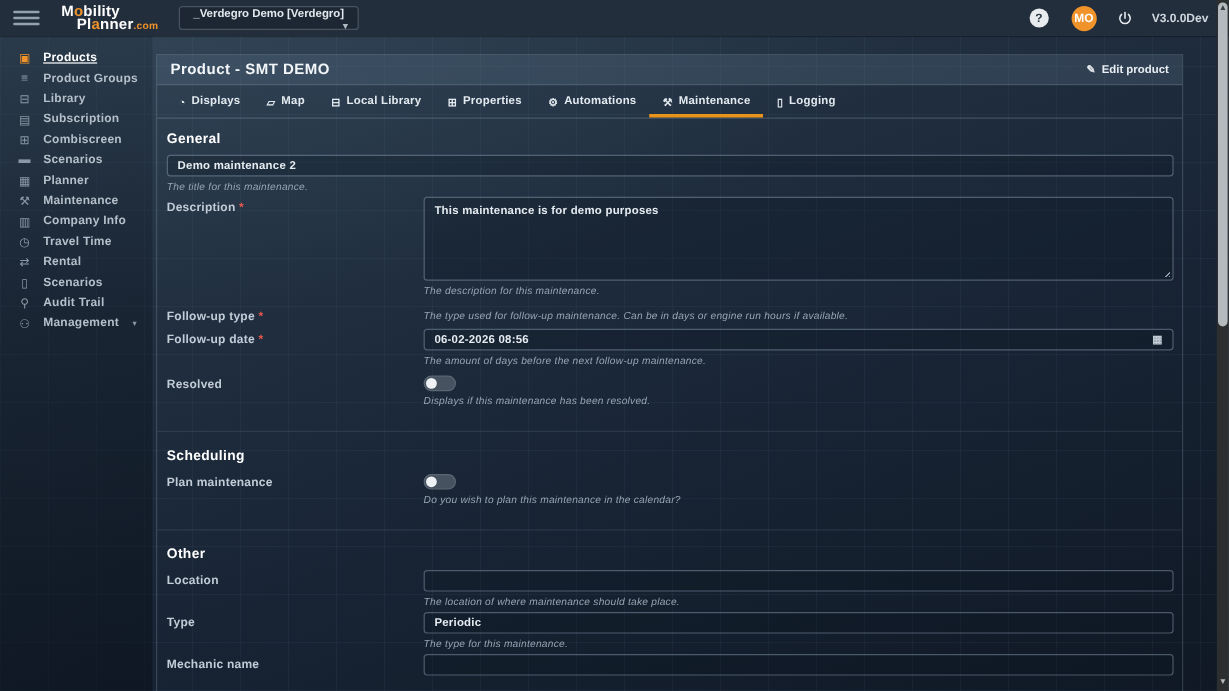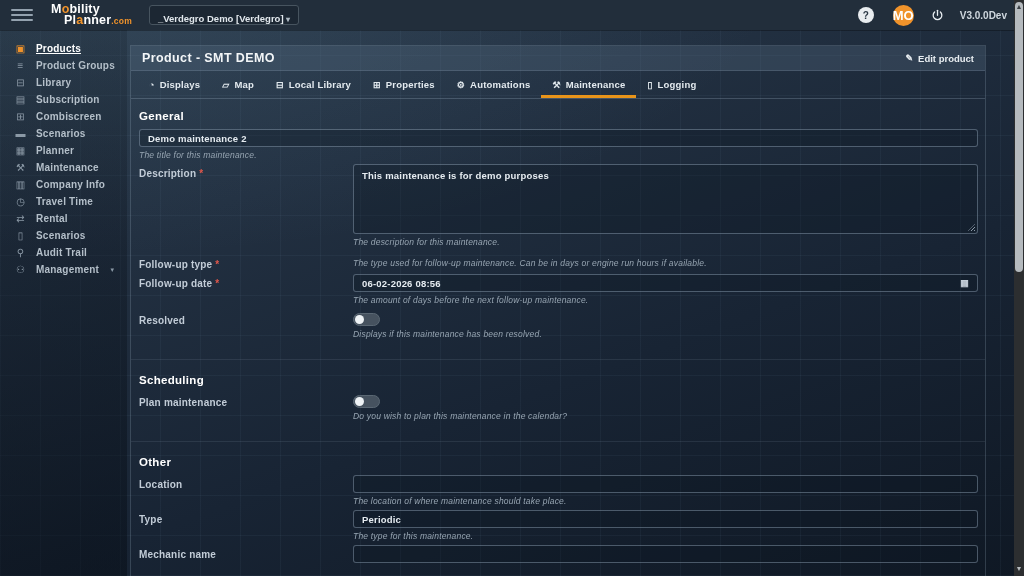--- a/index.html
+++ b/index.html
@@ -16,25 +16,25 @@
   }
 
   
   .topbar{position:absolute;top:0;left:0;width:1024px;height:30px;background:#222e3b;display:flex;align-items:center;z-index:5;box-shadow:0 1px 0 rgba(0,0,0,0.3);}
   .burger{width:22px;height:14px;margin-left:11px;cursor:pointer;display:flex;align-items:center;}
   .burger span{display:block;width:22px;height:2px;background:#94a2af;border-radius:1px;box-shadow:0 5px 0 #94a2af, 0 -5px 0 #94a2af;}
   .brand{margin-left:18px;line-height:10.5px;font-weight:bold;color:#fff;font-size:12.5px;letter-spacing:.2px;white-space:nowrap;}
   .brand .l2{padding-left:13px;}
   .brand .pin{color:var(--accent,#f0932b);}
   .brand .suffix{color:var(--accent,#f0932b);font-size:8.5px;}
-  .org-select{margin-left:17px;width:150px;height:20px;border:1px solid #47545f;border-radius:3px;background:#1c2733;display:flex;align-items:flex-end;padding:0 8px;font-size:9.5px;font-weight:bold;color:#e2e8ed;cursor:pointer;}
+  .org-select{margin-left:17px;width:150px;height:20px;border:1px solid #47545f;border-radius:3px;background:#1c2733;display:flex;align-items:center;padding:0 8px;font-size:9.5px;font-weight:bold;color:#e2e8ed;cursor:pointer;flex-direction:column;}
   .org-select .chev{margin-left:auto;color:#aeb9c3;font-size:8px;}
   .tb-right{margin-left:auto;display:flex;align-items:center;}
   .help-btn{width:16px;height:16px;border-radius:50%;background:#e8ecef;color:#2a3744;font-size:10px;font-weight:bold;display:flex;align-items:center;justify-content:center;margin-right:19px;cursor:pointer;}
-  .avatar{width:21px;height:21px;border-radius:50%;background:var(--avatar-bg,#f0932b);color:#fff;font-size:13px;font-weight:bold;display:flex;align-items:center;justify-content:center;margin-right:17px;cursor:pointer;}
+  .avatar{width:21px;height:21px;border-radius:50%;background:var(--avatar-bg,#f0932b);color:#fff;font-size:10px;font-weight:bold;display:flex;align-items:center;justify-content:center;margin-right:17px;cursor:pointer;}
   .power{margin-right:16px;display:flex;cursor:pointer;}
   .version{font-size:10px;font-weight:bold;color:#cfd7de;margin-right:17px;}
 
   
   .sidebar{position:absolute;left:0;top:30px;width:127px;bottom:0;padding-top:10px;background:linear-gradient(180deg,rgba(10,18,28,0.18),rgba(6,12,20,0.5));}
   .side-item{display:flex;align-items:center;height:17px;padding-left:13px;cursor:pointer;}
   .side-item .ic{width:15px;font-size:10px;color:#8b99a6;text-align:center;margin-right:8px;flex:none;}
   .side-item .side-label{font-size:10px;font-weight:bold;color:#b4bfc9;letter-spacing:.2px;white-space:nowrap;}
   .side-item.active .ic{color:var(--accent,#f0932b);}
   .side-item.active .side-label{color:#ffffff;text-decoration:underline;}

